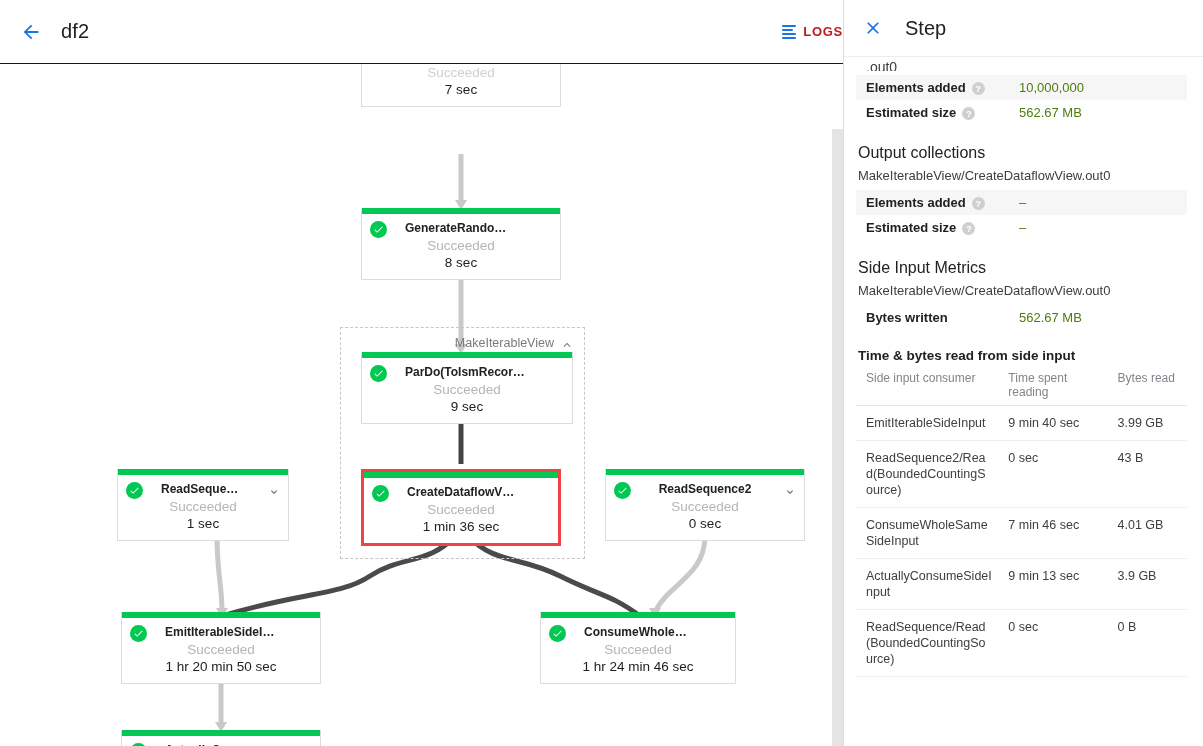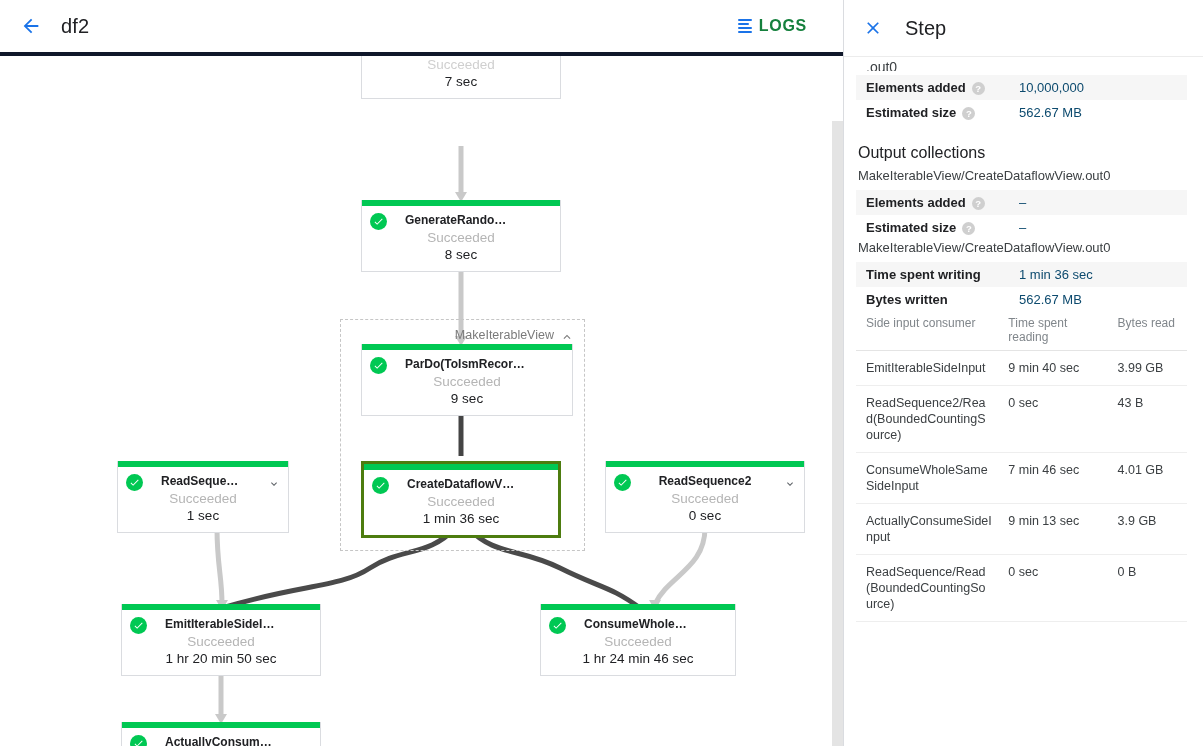--- a/index.html
+++ b/index.html
@@ -7,37 +7,37 @@
     width: 1203px; height: 746px;
     font-family: "Liberation Sans", sans-serif;
     background: #fff; overflow: hidden;
   }
   .app { position: relative; width: 1203px; height: 746px; display: flex; }
 
   
   .left { position: relative; width: 843px; height: 746px; background: #fff; }
 
   .topbar {
-    position: relative; height: 56px; width: 843px;
-    border-bottom: 4px solid #0f172a;
+    position: relative; height: 64px; width: 843px;
+    border-bottom: 1px solid #0f172a;
     display: flex; align-items: center;
   }
   .back-arrow {
     margin-left: 14px; width: 34px; height: 34px;
     display: flex; align-items: center; justify-content: center;
     cursor: pointer;
   }
   .job-title {
     margin-left: 13px; font-size: 20px; color: #202124; letter-spacing: .1px;
   }
   .topbar-spacer { flex: 1; }
   .logs-btn {
     display: flex; align-items: center; gap: 7px;
-    margin-right: 36px; color: #15803d;
-    font-size: 16px; font-weight: bold; letter-spacing: .7px;
+    color: #b91c1c;
+    font-size: 13px; font-weight: bold; letter-spacing: .7px;
     cursor: pointer;
   }
   .logs-icon { display: flex; flex-direction: column; gap: 2px; width: 14px; }
   .logs-icon i { display: block; height: 2px; background: #1a73e8; border-radius: 1px; }
   .logs-icon i:nth-child(2) { width: 11px; }
 
   .canvas {
     position: relative; width: 843px; height: 690px;
     overflow: hidden; background: #fff;
   }
@@ -50,21 +50,21 @@
 
   
   .node {
     position: absolute; background: #fff;
     border: 1px solid #dadce0;
     border-top: 0;
     box-shadow: 0 0 0 0 rgba(0,0,0,0);
     text-align: center; z-index: 10;
   }
   .node .bar { height: 6px; background: #00c853; width: 100%; }
-  .node.selected { border: 3px solid #4d7c0f; }
+  .node.selected { border: 3px solid #ef4444; }
   .node.selected .bar { height: 6px; }
   .node-body { position: relative; padding: 7px 10px 9px 10px; }
   .node-title {
     font-size: 12px; font-weight: bold; color: #202124;
     white-space: nowrap; overflow: hidden; text-overflow: ellipsis;
     padding: 0 33px;
   }
   .node-status { font-size: 13.5px; color: #b5b5b5; margin-top: 3px; }
   .node-time { font-size: 13.5px; color: #202124; margin-top: 2px; }
   .check {
@@ -108,21 +108,21 @@
 
   .panel-body { flex: 1; overflow: hidden; position: relative; padding: 0 0 0 0; }
   .panel-inner { padding: 0 16px 17px 12px; }
 
   .clip-text { font-size: 14px; color: #3c4043; margin: 2px 0 4px 10px; height: 12px; overflow: hidden; }
 
   table.kv { width: 100%; border-collapse: collapse; }
   table.kv tr.alt { background: #f6f6f6; }
   table.kv td { padding: 5px 0 5px 0; font-size: 13px; vertical-align: middle; }
   table.kv td.k { color: #202124; font-weight: bold; padding-left: 10px; width: 163px; }
-  table.kv td.v { color: #0c4a6e; font-weight: normal; }
+  table.kv td.v { color: #4d7c0f; font-weight: normal; }
   .help {
     display: inline-block; vertical-align: middle; margin-left: 6px;
     width: 13px; height: 13px; border-radius: 50%;
     background: #cfcfcf; color: #fff; font-size: 9.5px; line-height: 13px;
     text-align: center; font-weight: bold; cursor: pointer;
   }
 
   h3.section {
     font-size: 16px; font-weight: normal; color: #202124;
     margin: 19px 0 6px 2px;
@@ -390,35 +390,33 @@
           </tr>
           <tr>
             <td class="k">
               <span>Estimated size</span><span class="help">?</span>
             </td>
             <td class="v">–</td>
           </tr>
         </tbody>
           </table>
 
+        <h3 class="section">Side Input Metrics</h3>
         <div class="subpath">MakeIterableView/CreateDataflowView.out0</div>
 
         <table class="kv">
           <tbody>
-              <tr class="alt">
-            <td class="k">Time spent writing</td>
-            <td class="v">1 min 36 sec</td>
-          </tr>
           <tr>
             <td class="k">Bytes written</td>
             <td class="v">562.67 MB</td>
           </tr>
         </tbody>
           </table>
 
+        <h4 class="subsection">Time &amp; bytes read from side input</h4>
 
         <table class="grid">
           <colgroup>
               <col class="c1">
               <col class="c2">
               <col class="c3">
             </colgroup>
           <thead>
             <tr>
               <th>Side input consumer</th>

